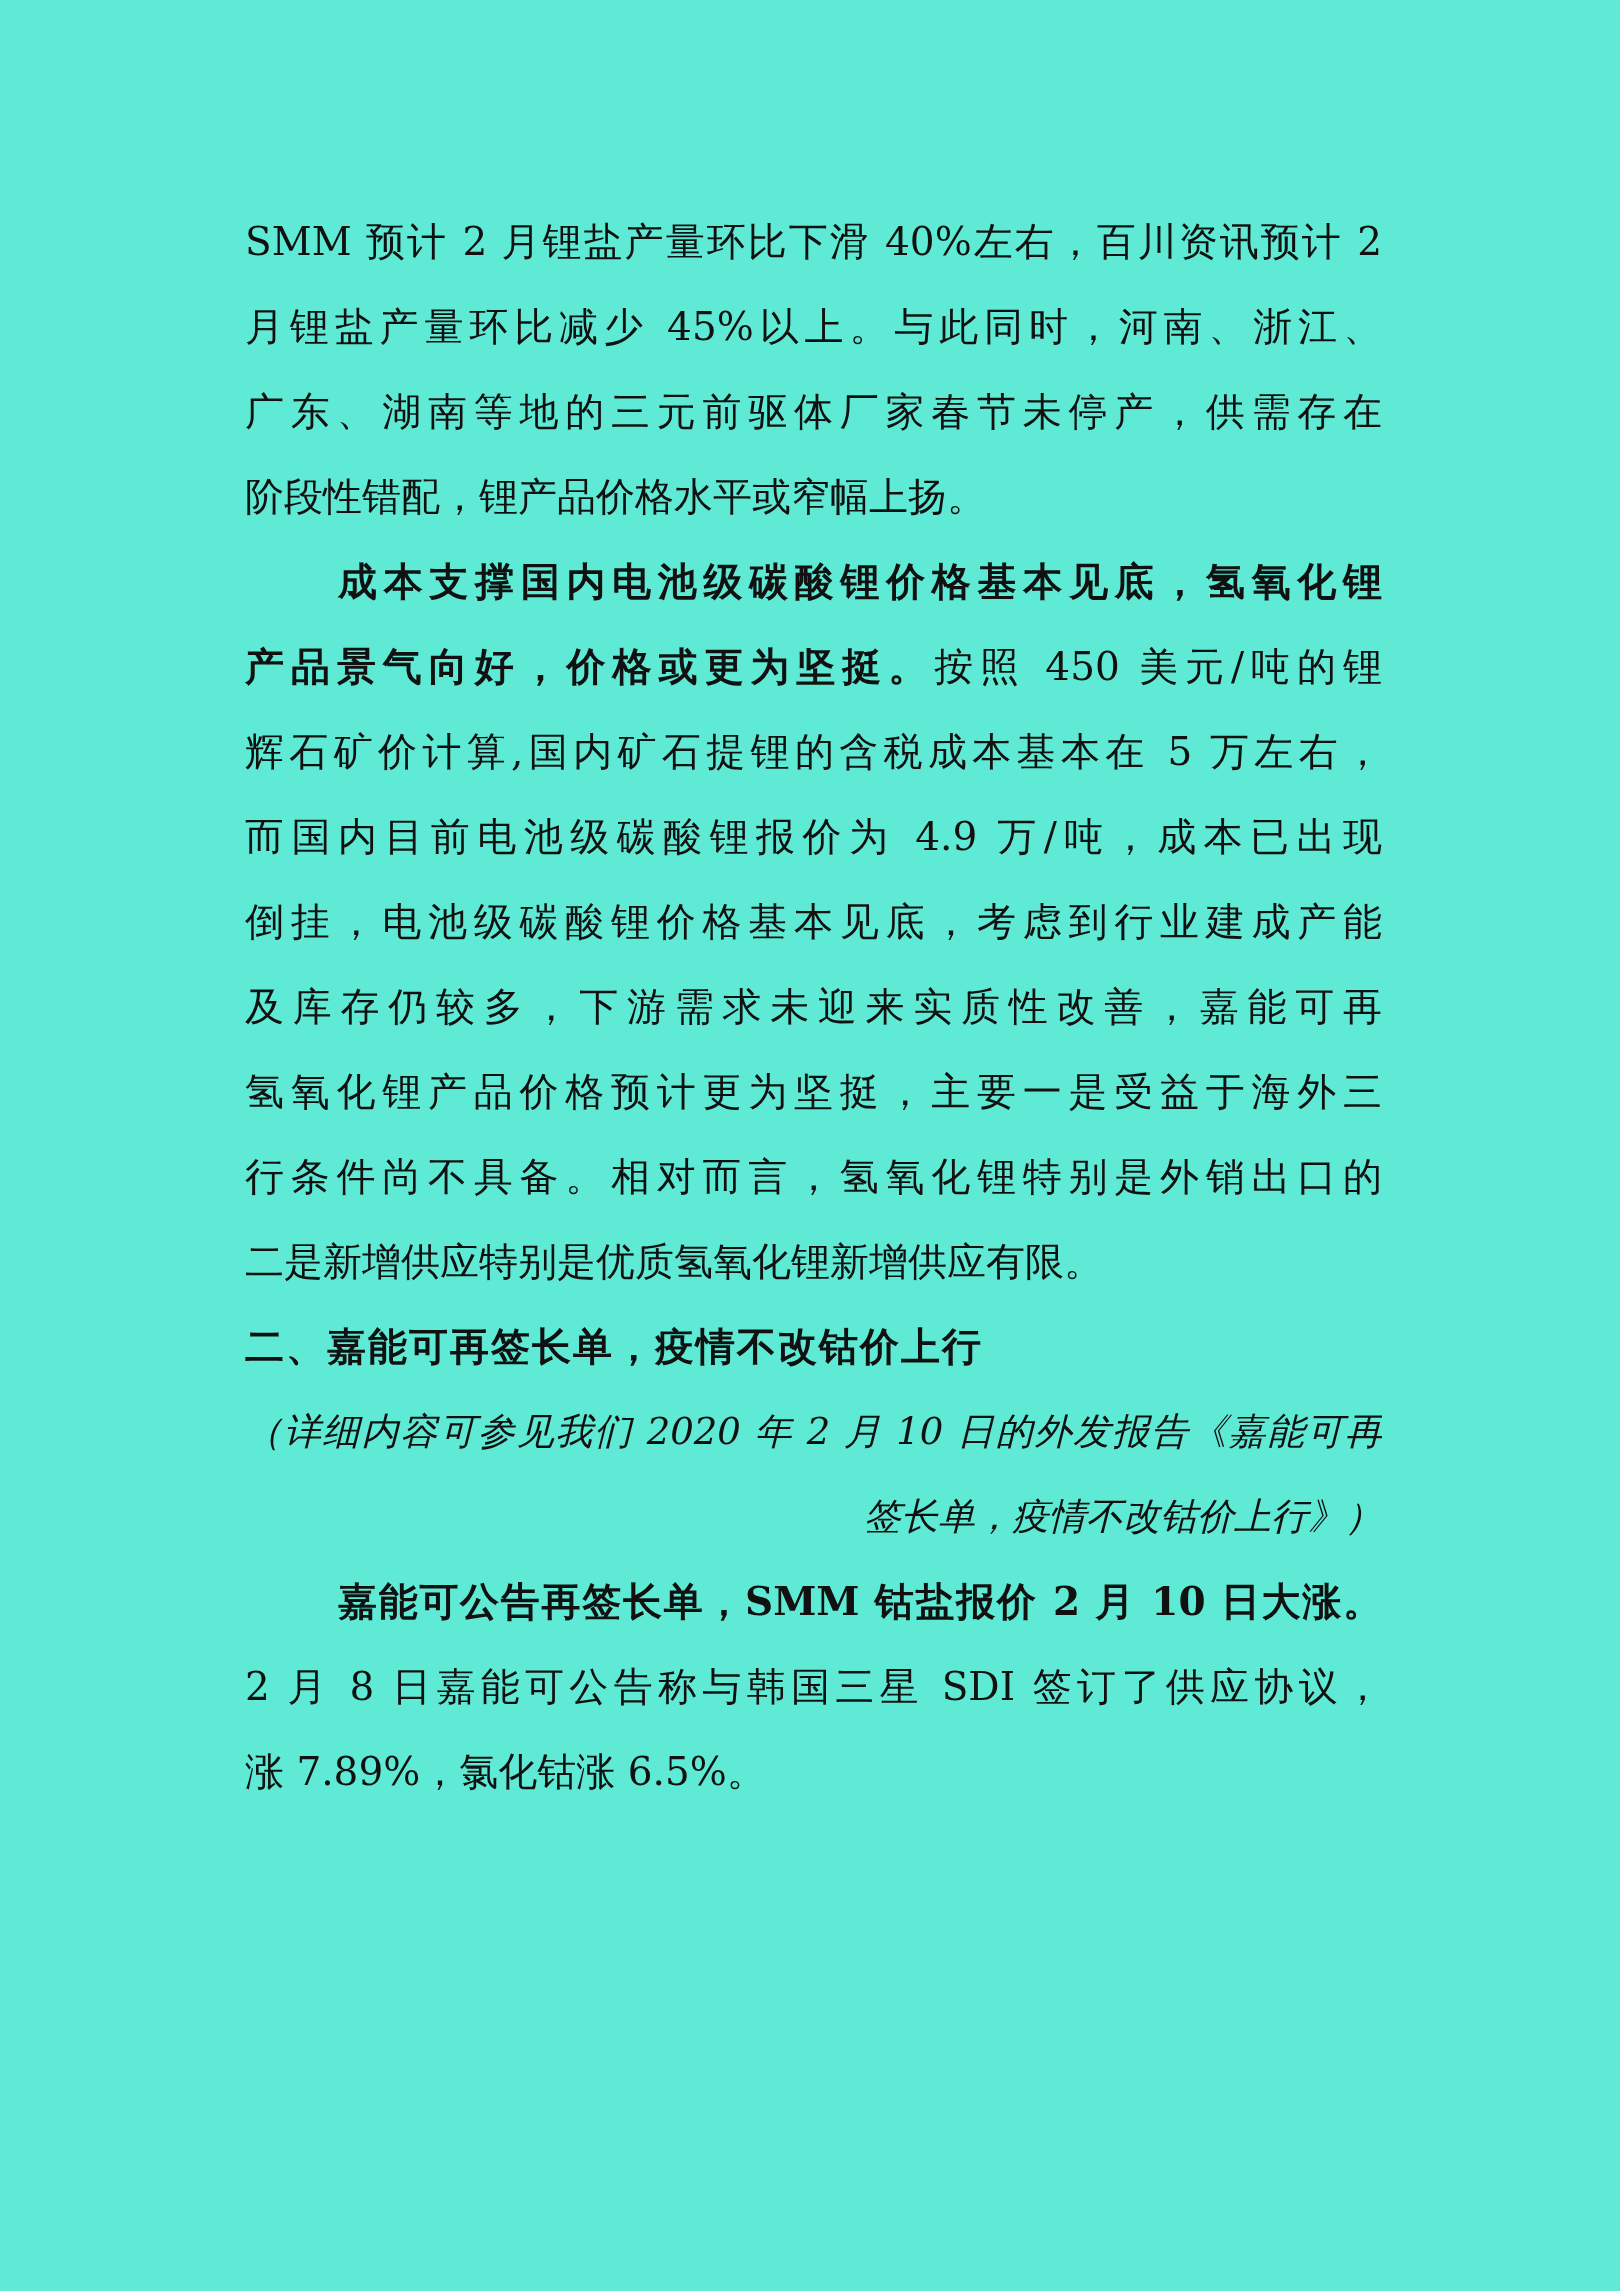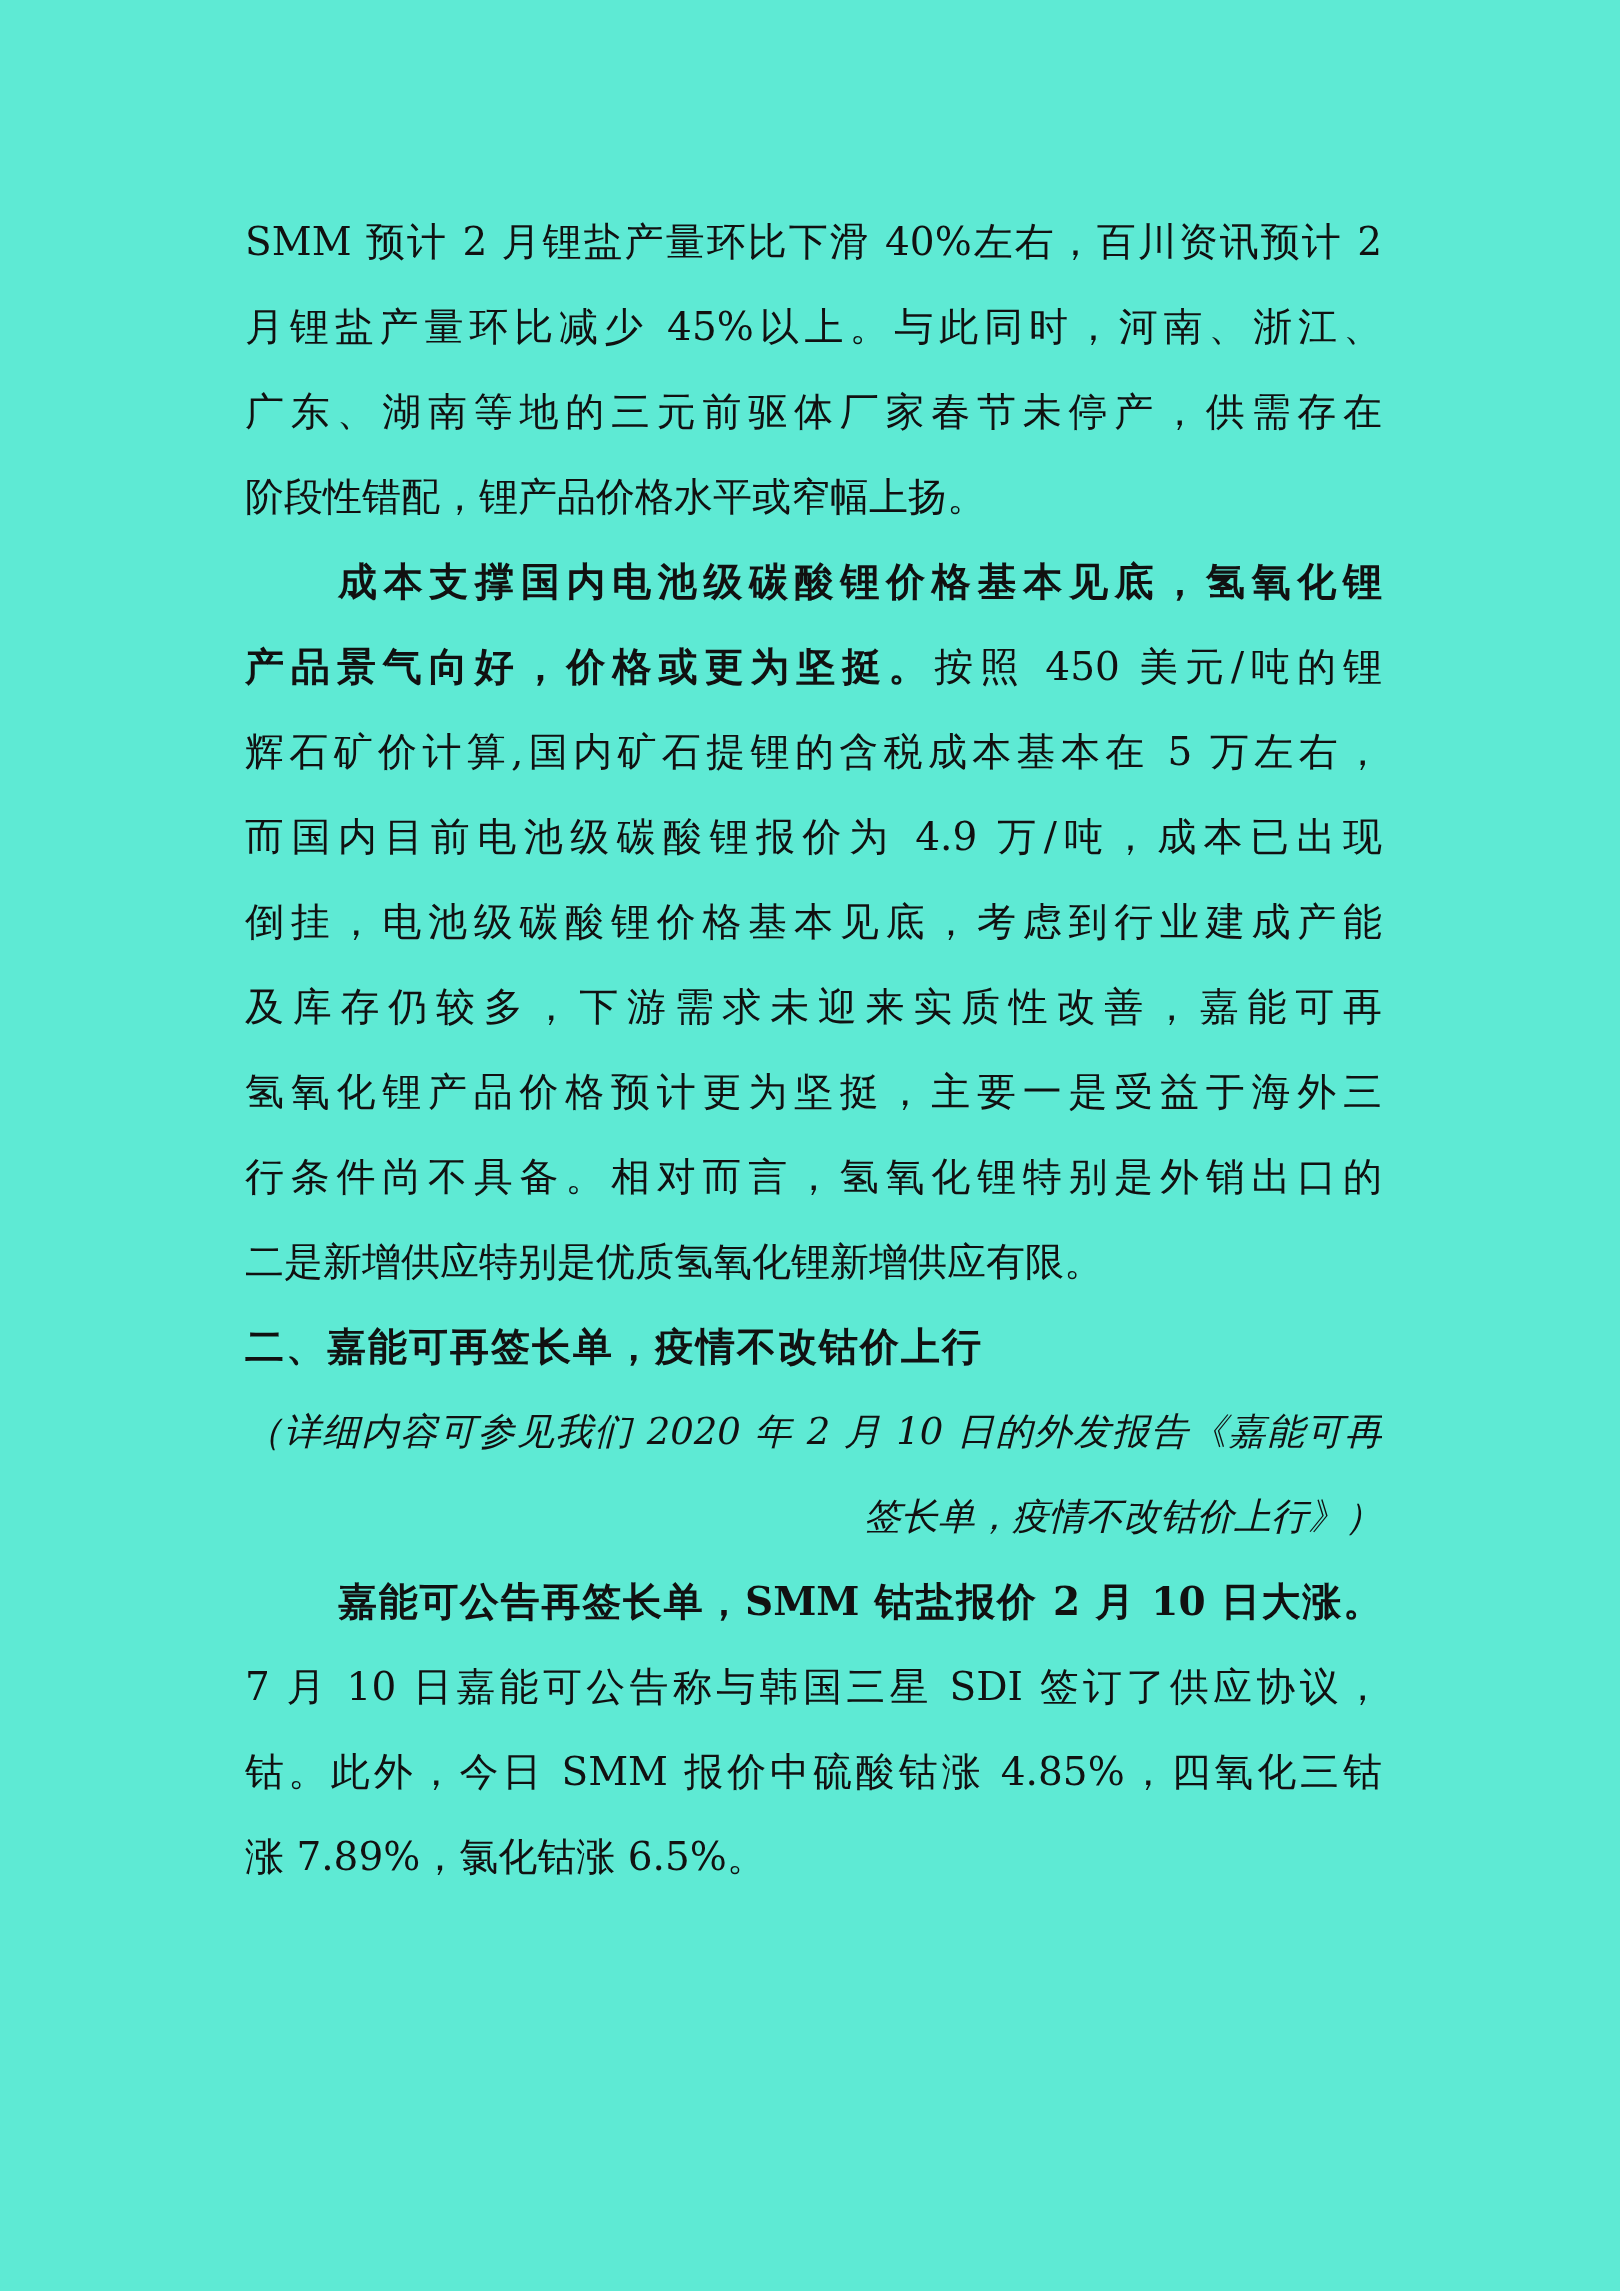--- a/index.html
+++ b/index.html
@@ -72,20 +72,19 @@
 
     <div class="line heading">二、嘉能可再签长单，疫情不改钴价上行</div>
 
     <div>
       <div class="line j note">（详细内容可参见我们 2020 年 2 月 10 日的外发报告《嘉能可再</div>
       <div class="line note">签长单，疫情不改钴价上行》）</div>
     </div>
 
     <div>
       <div class="line j bold indent">嘉能可公告再签长单，SMM 钴盐报价 2 月 10 日大涨。</div>
-      <div class="line j">7 月 10 日嘉能可公告称与韩国三星 SDI 签订了供应协议，</div>
-      <div class="line j">钴。此外，今日 SMM 报价中硫酸钴涨 4.85%，四氧化三钴</div>
+      <div class="line j">2 月 8 日嘉能可公告称与韩国三星 SDI 签订了供应协议，</div>
       <div class="line">涨 7.89%，氯化钴涨 6.5%。</div>
     </div>
 
   </div>
 </div>
 
 
 </body></html>

